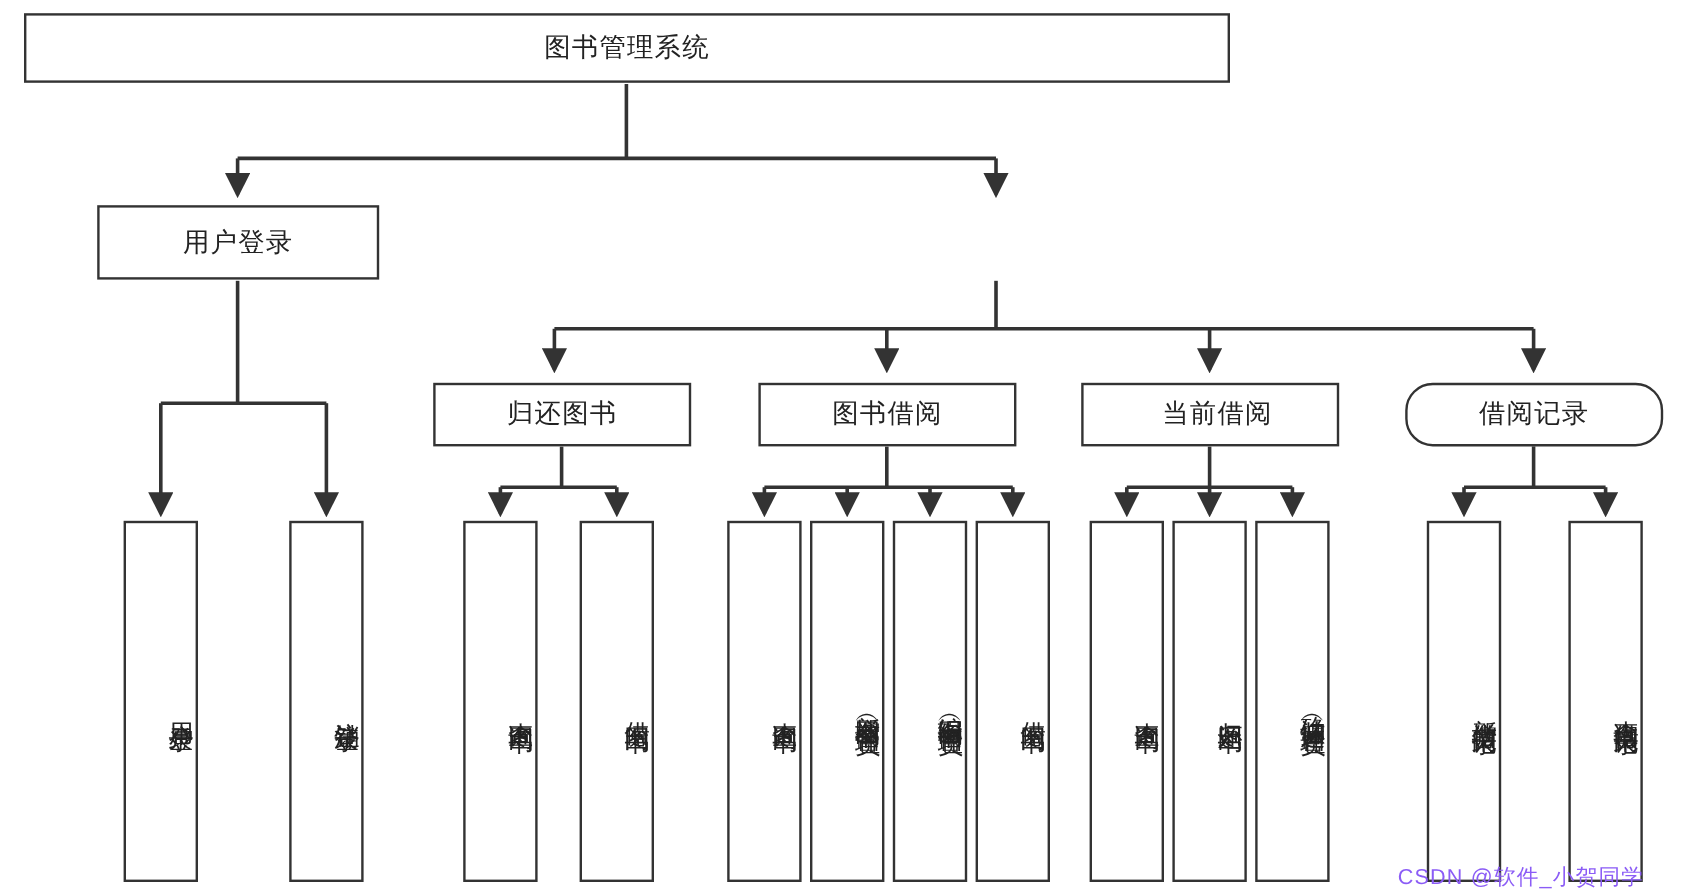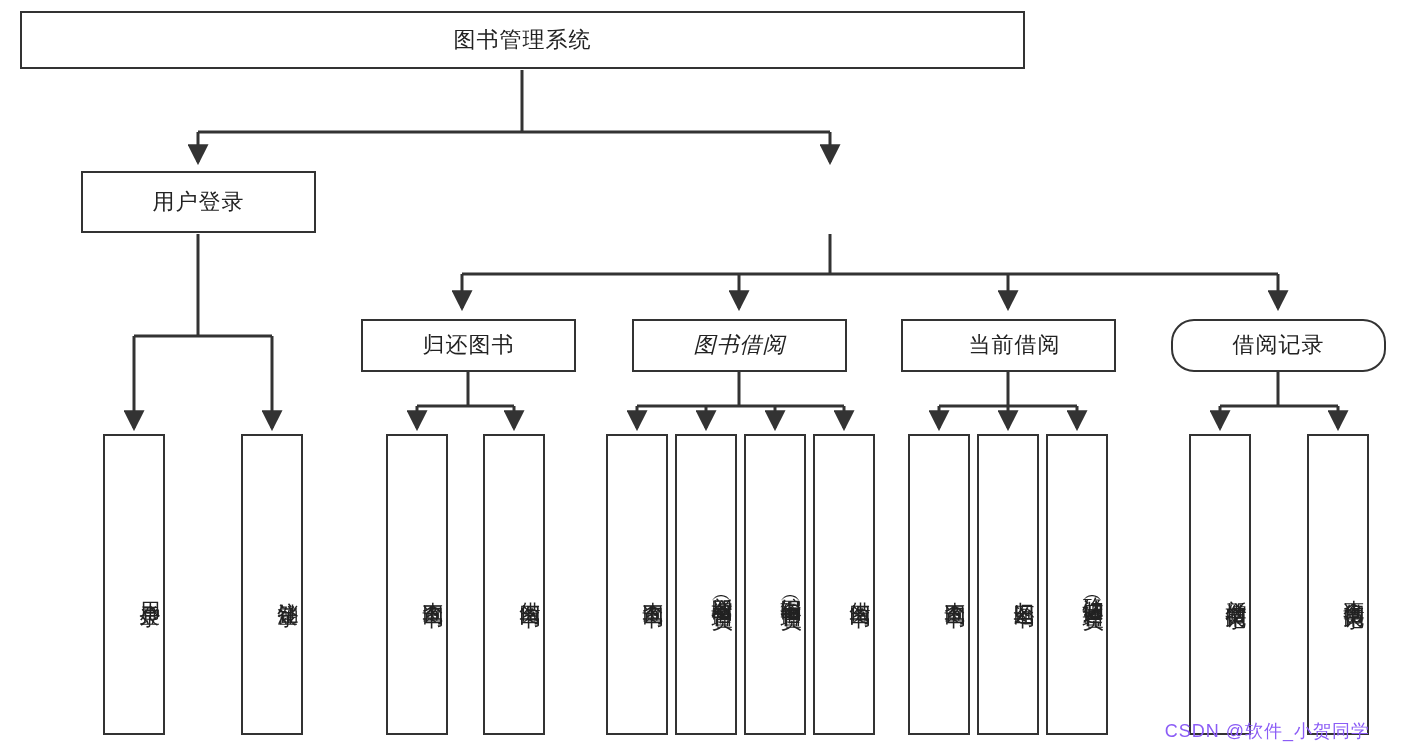--- a/index.html
+++ b/index.html
@@ -122,21 +122,21 @@
     <span class="lbl">图书管理系统</span>
   </div>
 
   <div class="node horiz" style="left:81px;top:171px;width:235px;height:62px;">
     <span class="lbl">用户登录</span>
   </div>
 
   <div class="node horiz" style="left:361px;top:319px;width:215px;height:53px;">
     <span class="lbl">归还图书</span>
   </div>
-  <div class="node horiz" style="left:632px;top:319px;width:215px;height:53px;font-style:italic;">
+  <div class="node horiz" style="left:632px;top:319px;width:215px;height:53px;">
     <span class="lbl">图书借阅</span>
   </div>
   <div class="node horiz" style="left:901px;top:319px;width:215px;height:53px;padding-left:12px;">
     <span class="lbl">当前借阅</span>
   </div>
   <div class="node horiz" style="left:1171px;top:319px;width:215px;height:53px;border-radius:23px;">
     <span class="lbl">借阅记录</span>
   </div>
 
   <div class="node vert" style="left:103px;top:434px;width:62px;height:301px;">

